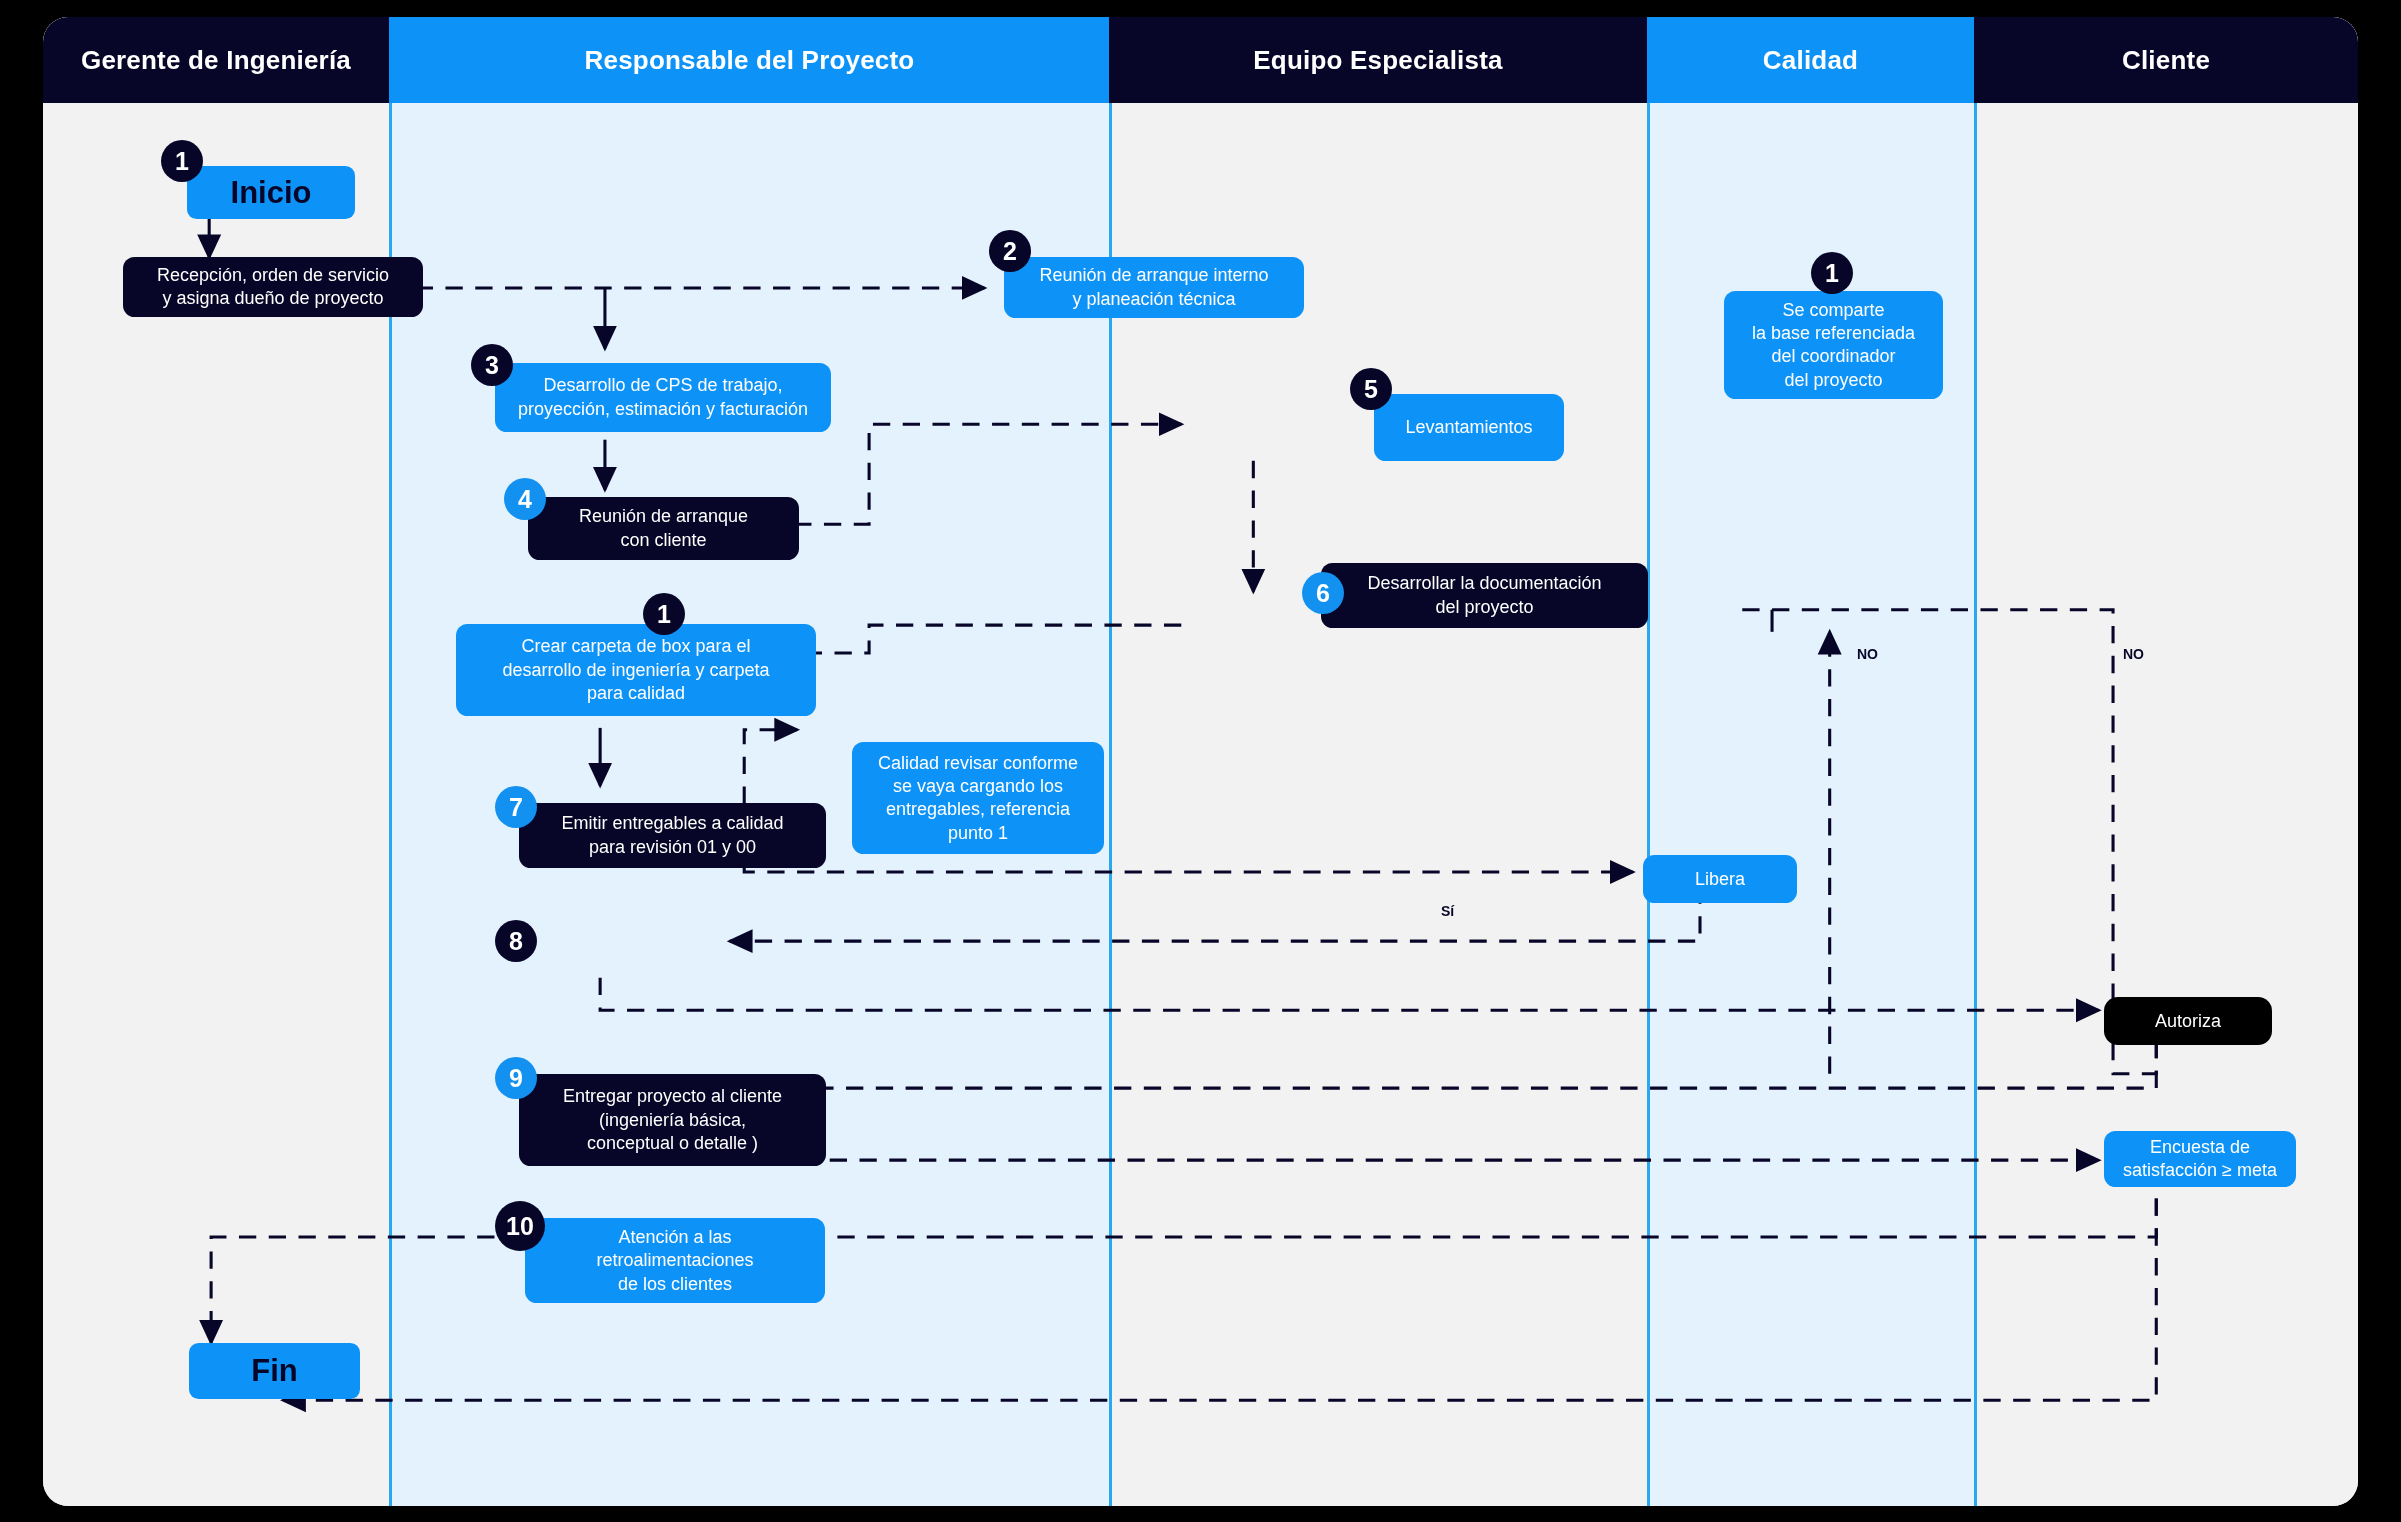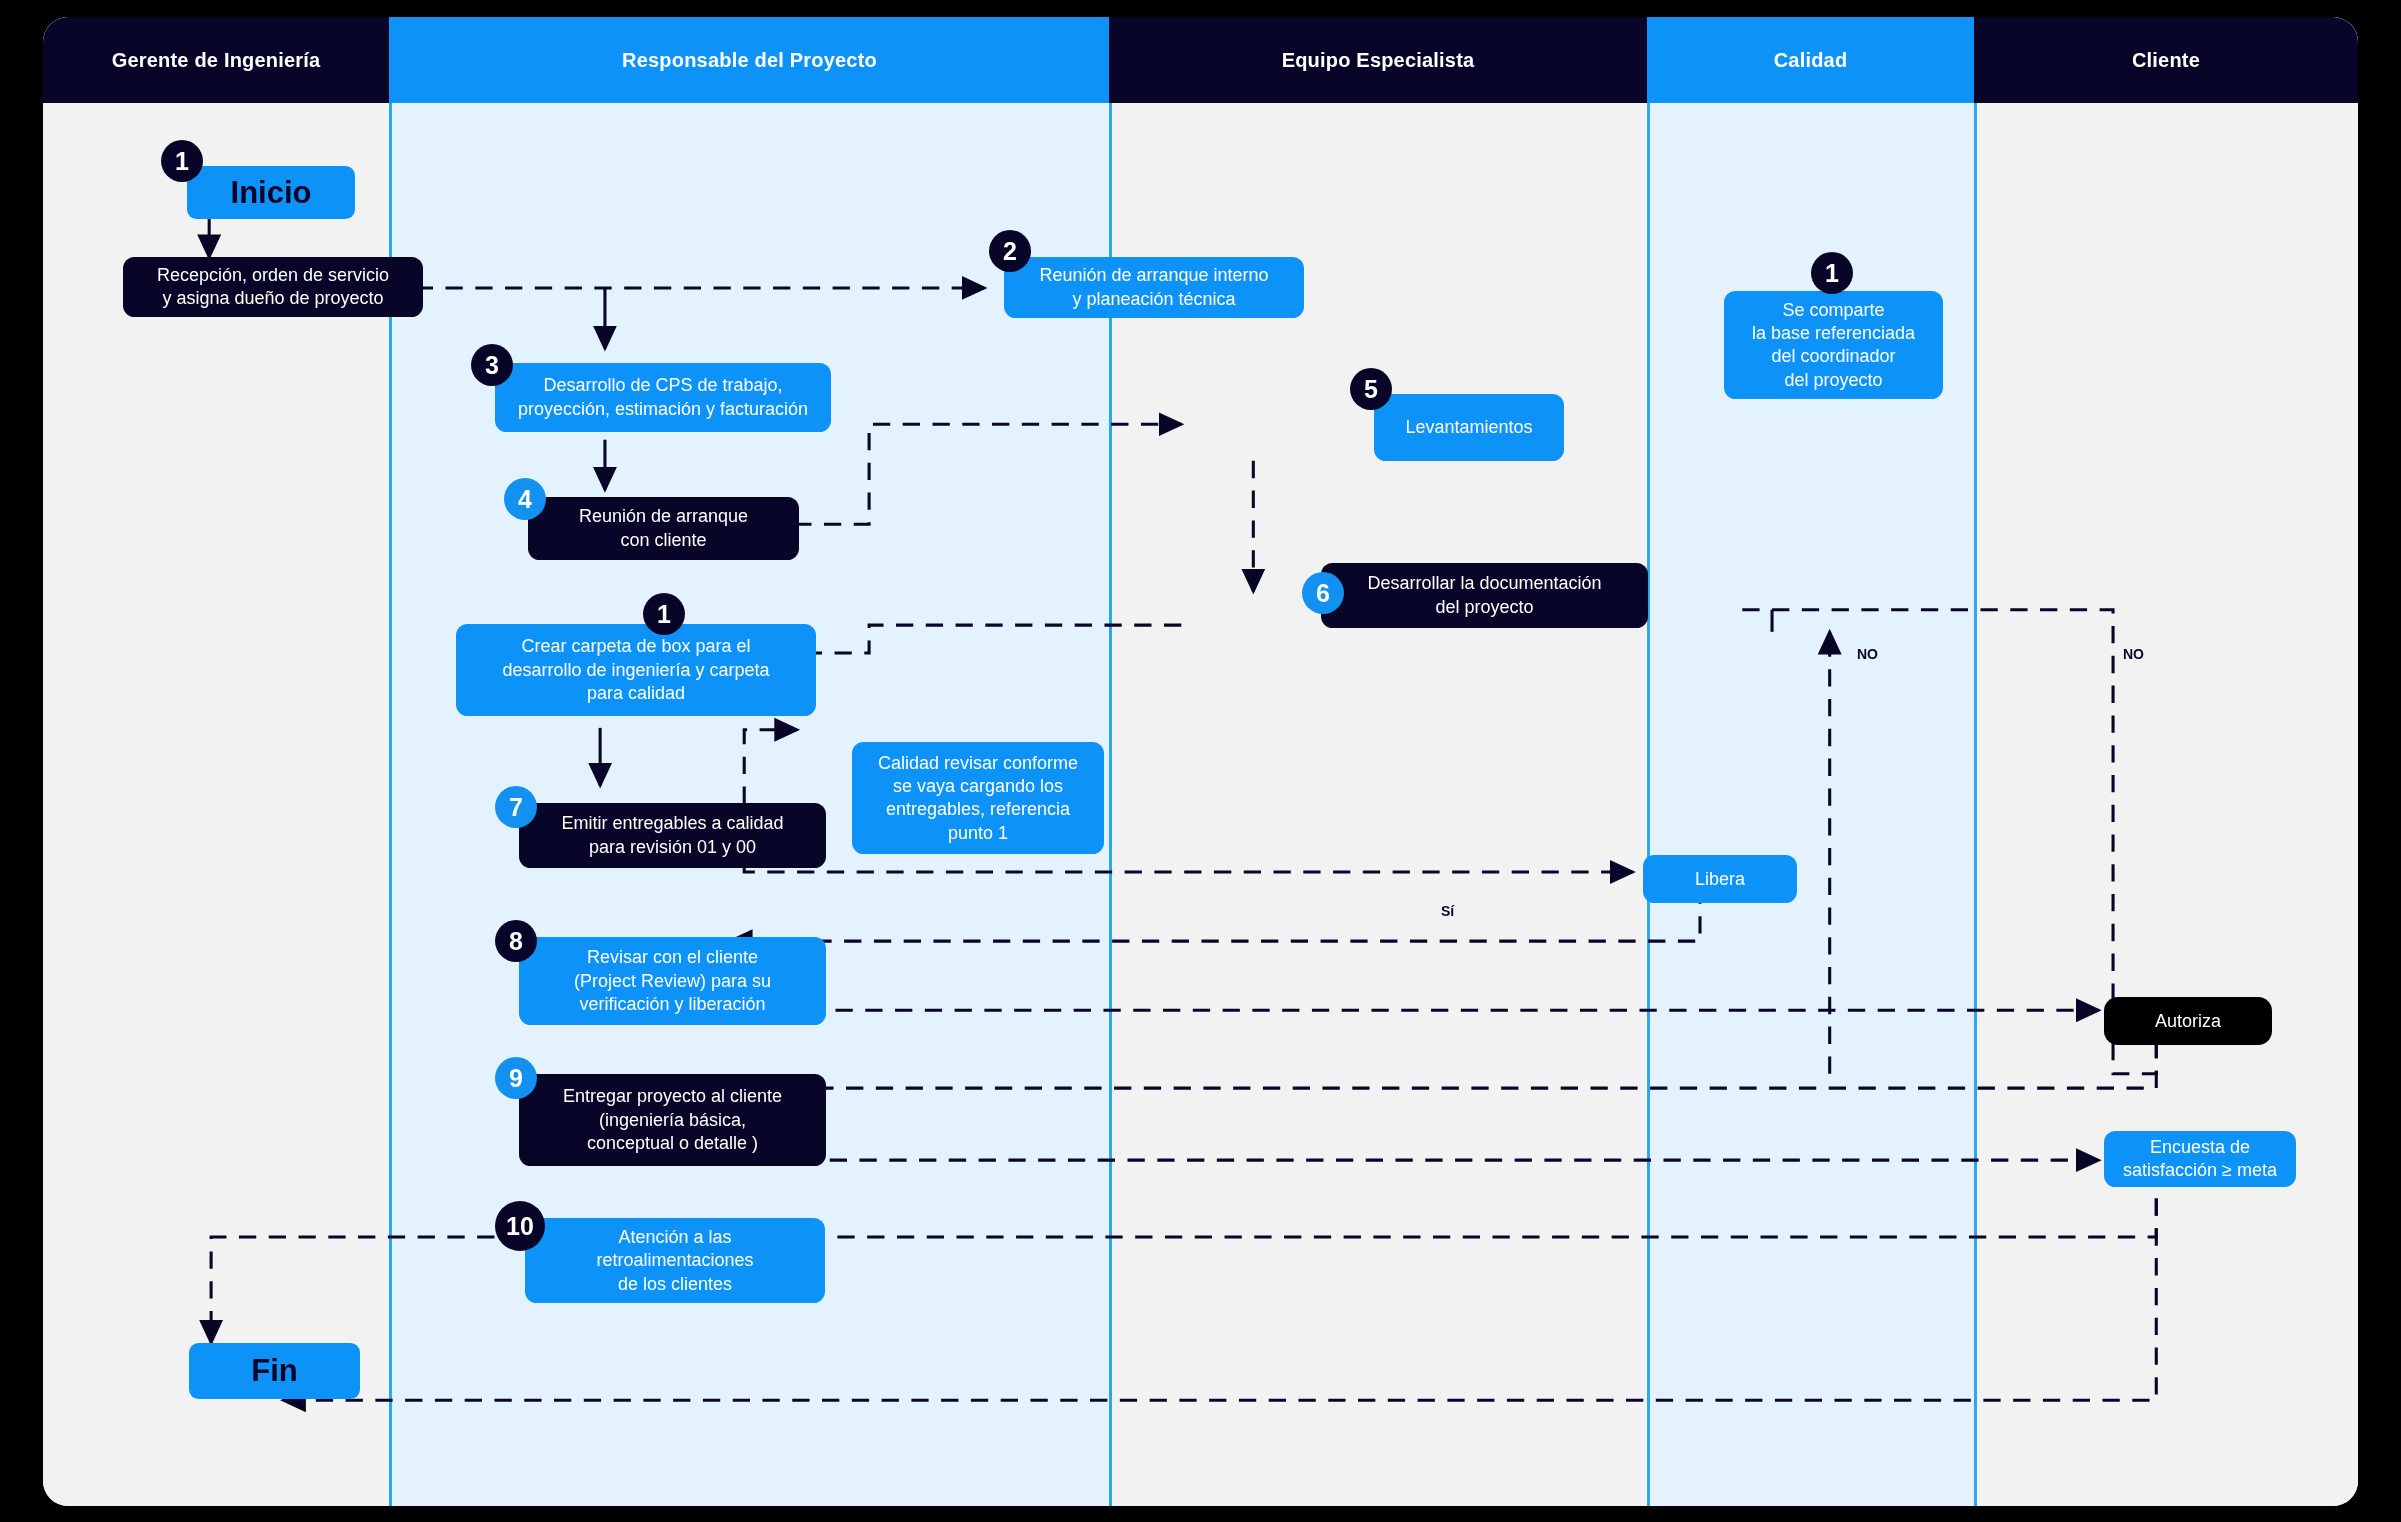--- a/index.html
+++ b/index.html
@@ -15,21 +15,21 @@
     left:43px;top:17.3px;
     width:2315px;height:1489px;
     background:#f2f2f3;
     border-radius:25px;
     overflow:hidden;
   }
   .lane-body{position:absolute;top:0;bottom:0;}
   .lane-hdr{
     position:absolute;top:0;height:86px;
     display:flex;align-items:center;justify-content:center;
-    color:#ffffff;font-weight:bold;font-size:20px;
+    color:#ffffff;font-weight:bold;font-size:26px;
     letter-spacing:0.2px;
   }
   .lane-sep{position:absolute;top:86px;bottom:0;width:2.9px;background:#29a7ef;}
 
   
   .node{
     position:absolute;
     border-radius:11.5px;
     display:flex;align-items:center;justify-content:center;
     text-align:center;
@@ -208,25 +208,20 @@
     <div class="node blue" style="left:809px;top:725px;width:252px;height:112px;">
       <span style="white-space:pre-line;">Calidad revisar conforme
 se vaya cargando los
 entregables, referencia
 punto 1</span>
     </div>
 
     <div class="badge dark" style="left:452px;top:903px;">
       <span>8</span>
     </div>
-    <div class="node blue" style="left:476px;top:920px;width:307px;height:88px;">
-      <span style="white-space:pre-line;">Revisar con el cliente
-(Project Review) para su
-verificación y liberación</span>
-    </div>
 
     <div class="badge blue" style="left:452px;top:1040px;">
       <span>9</span>
     </div>
     <div class="node dark" style="left:476px;top:1057px;width:307px;height:92px;">
       <span style="white-space:pre-line;">Entregar proyecto al cliente
 (ingeniería básica,
 conceptual o detalle )</span>
     </div>
 

